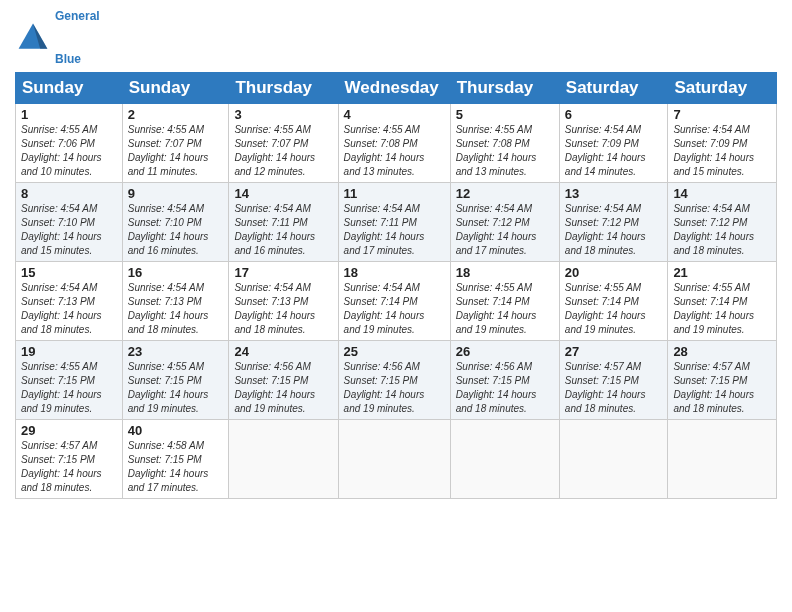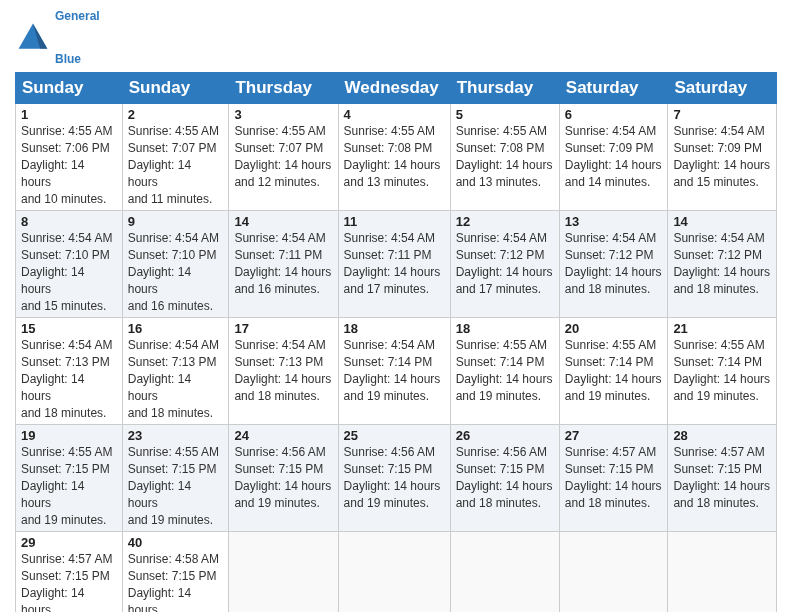--- a/index.html
+++ b/index.html
@@ -78,23 +78,24 @@
       background: #f0f4f8;
     }
     .day-num {
       font-size: 13px;
       font-weight: bold;
       color: #222;
       display: block;
       margin-bottom: 1px;
     }
     .day-info {
-      font-size: 12px;
+      font-size: 10px;
       color: #333;
       line-height: 1.4;
+      font-style: italic;
     }
     .empty {
       background: #f9f9f9 !important;
     }
   </style>
 </head>
 <body>
 
 <div class="page">
   <div class="header">

